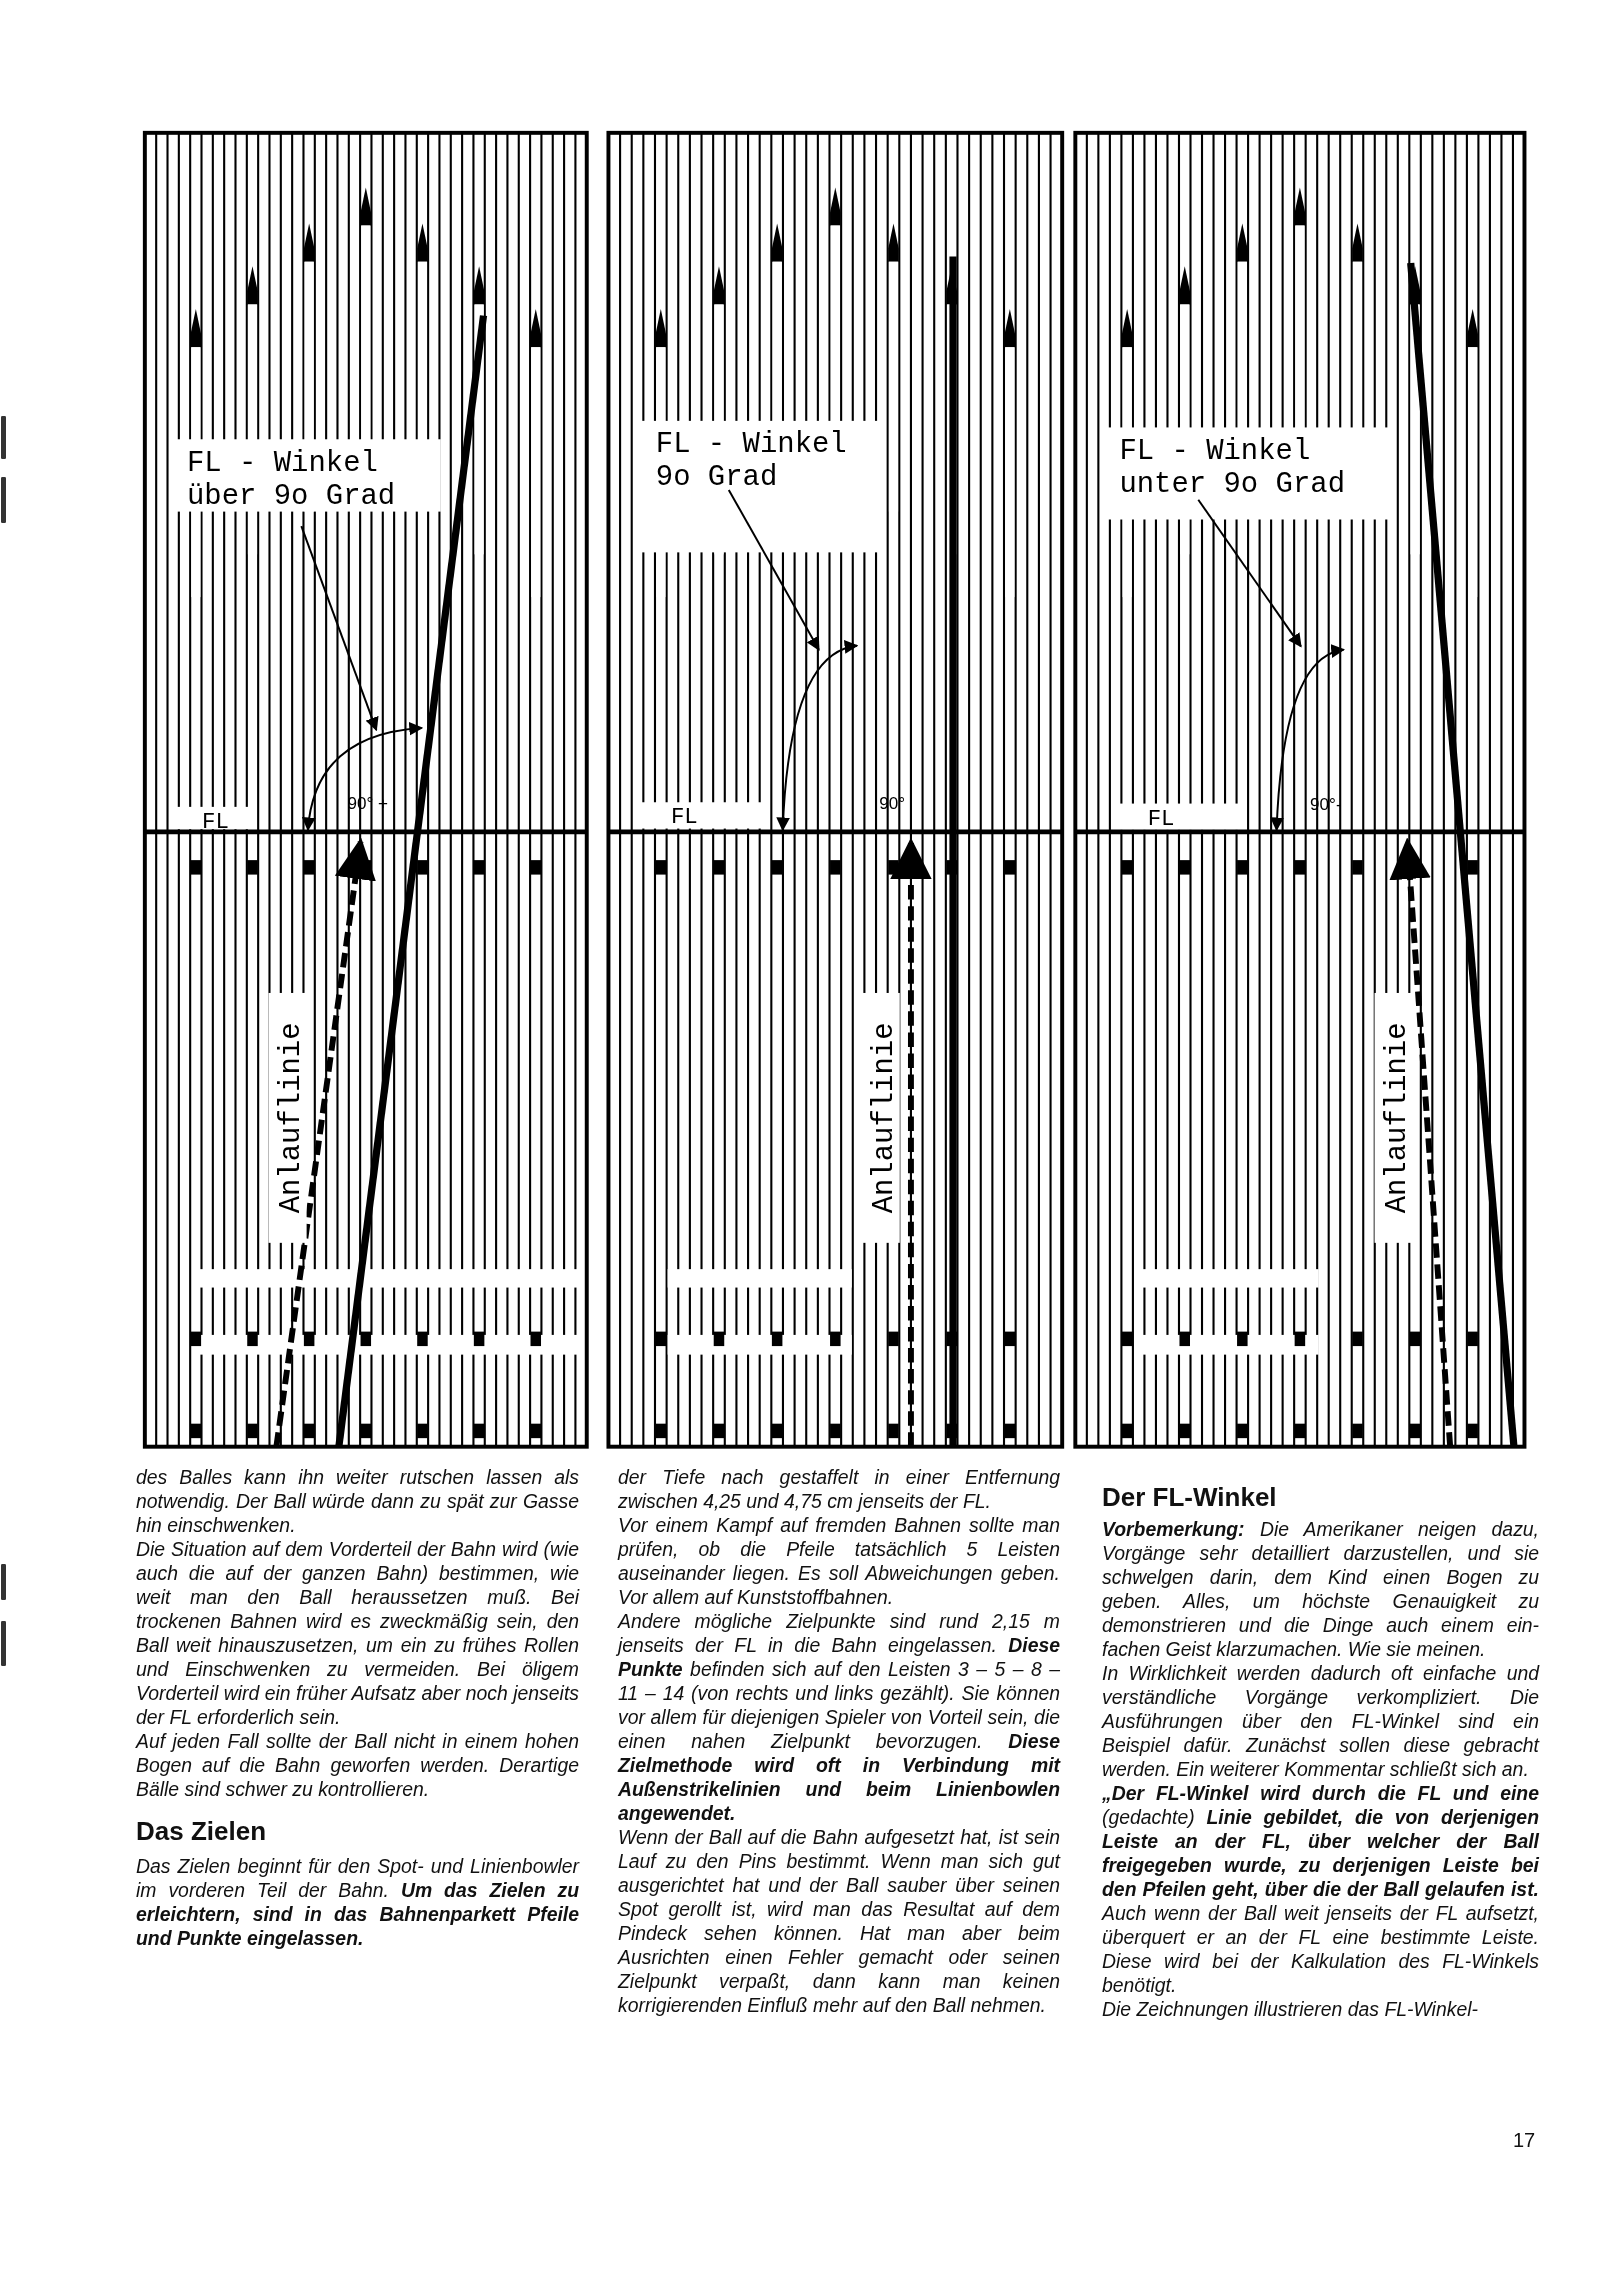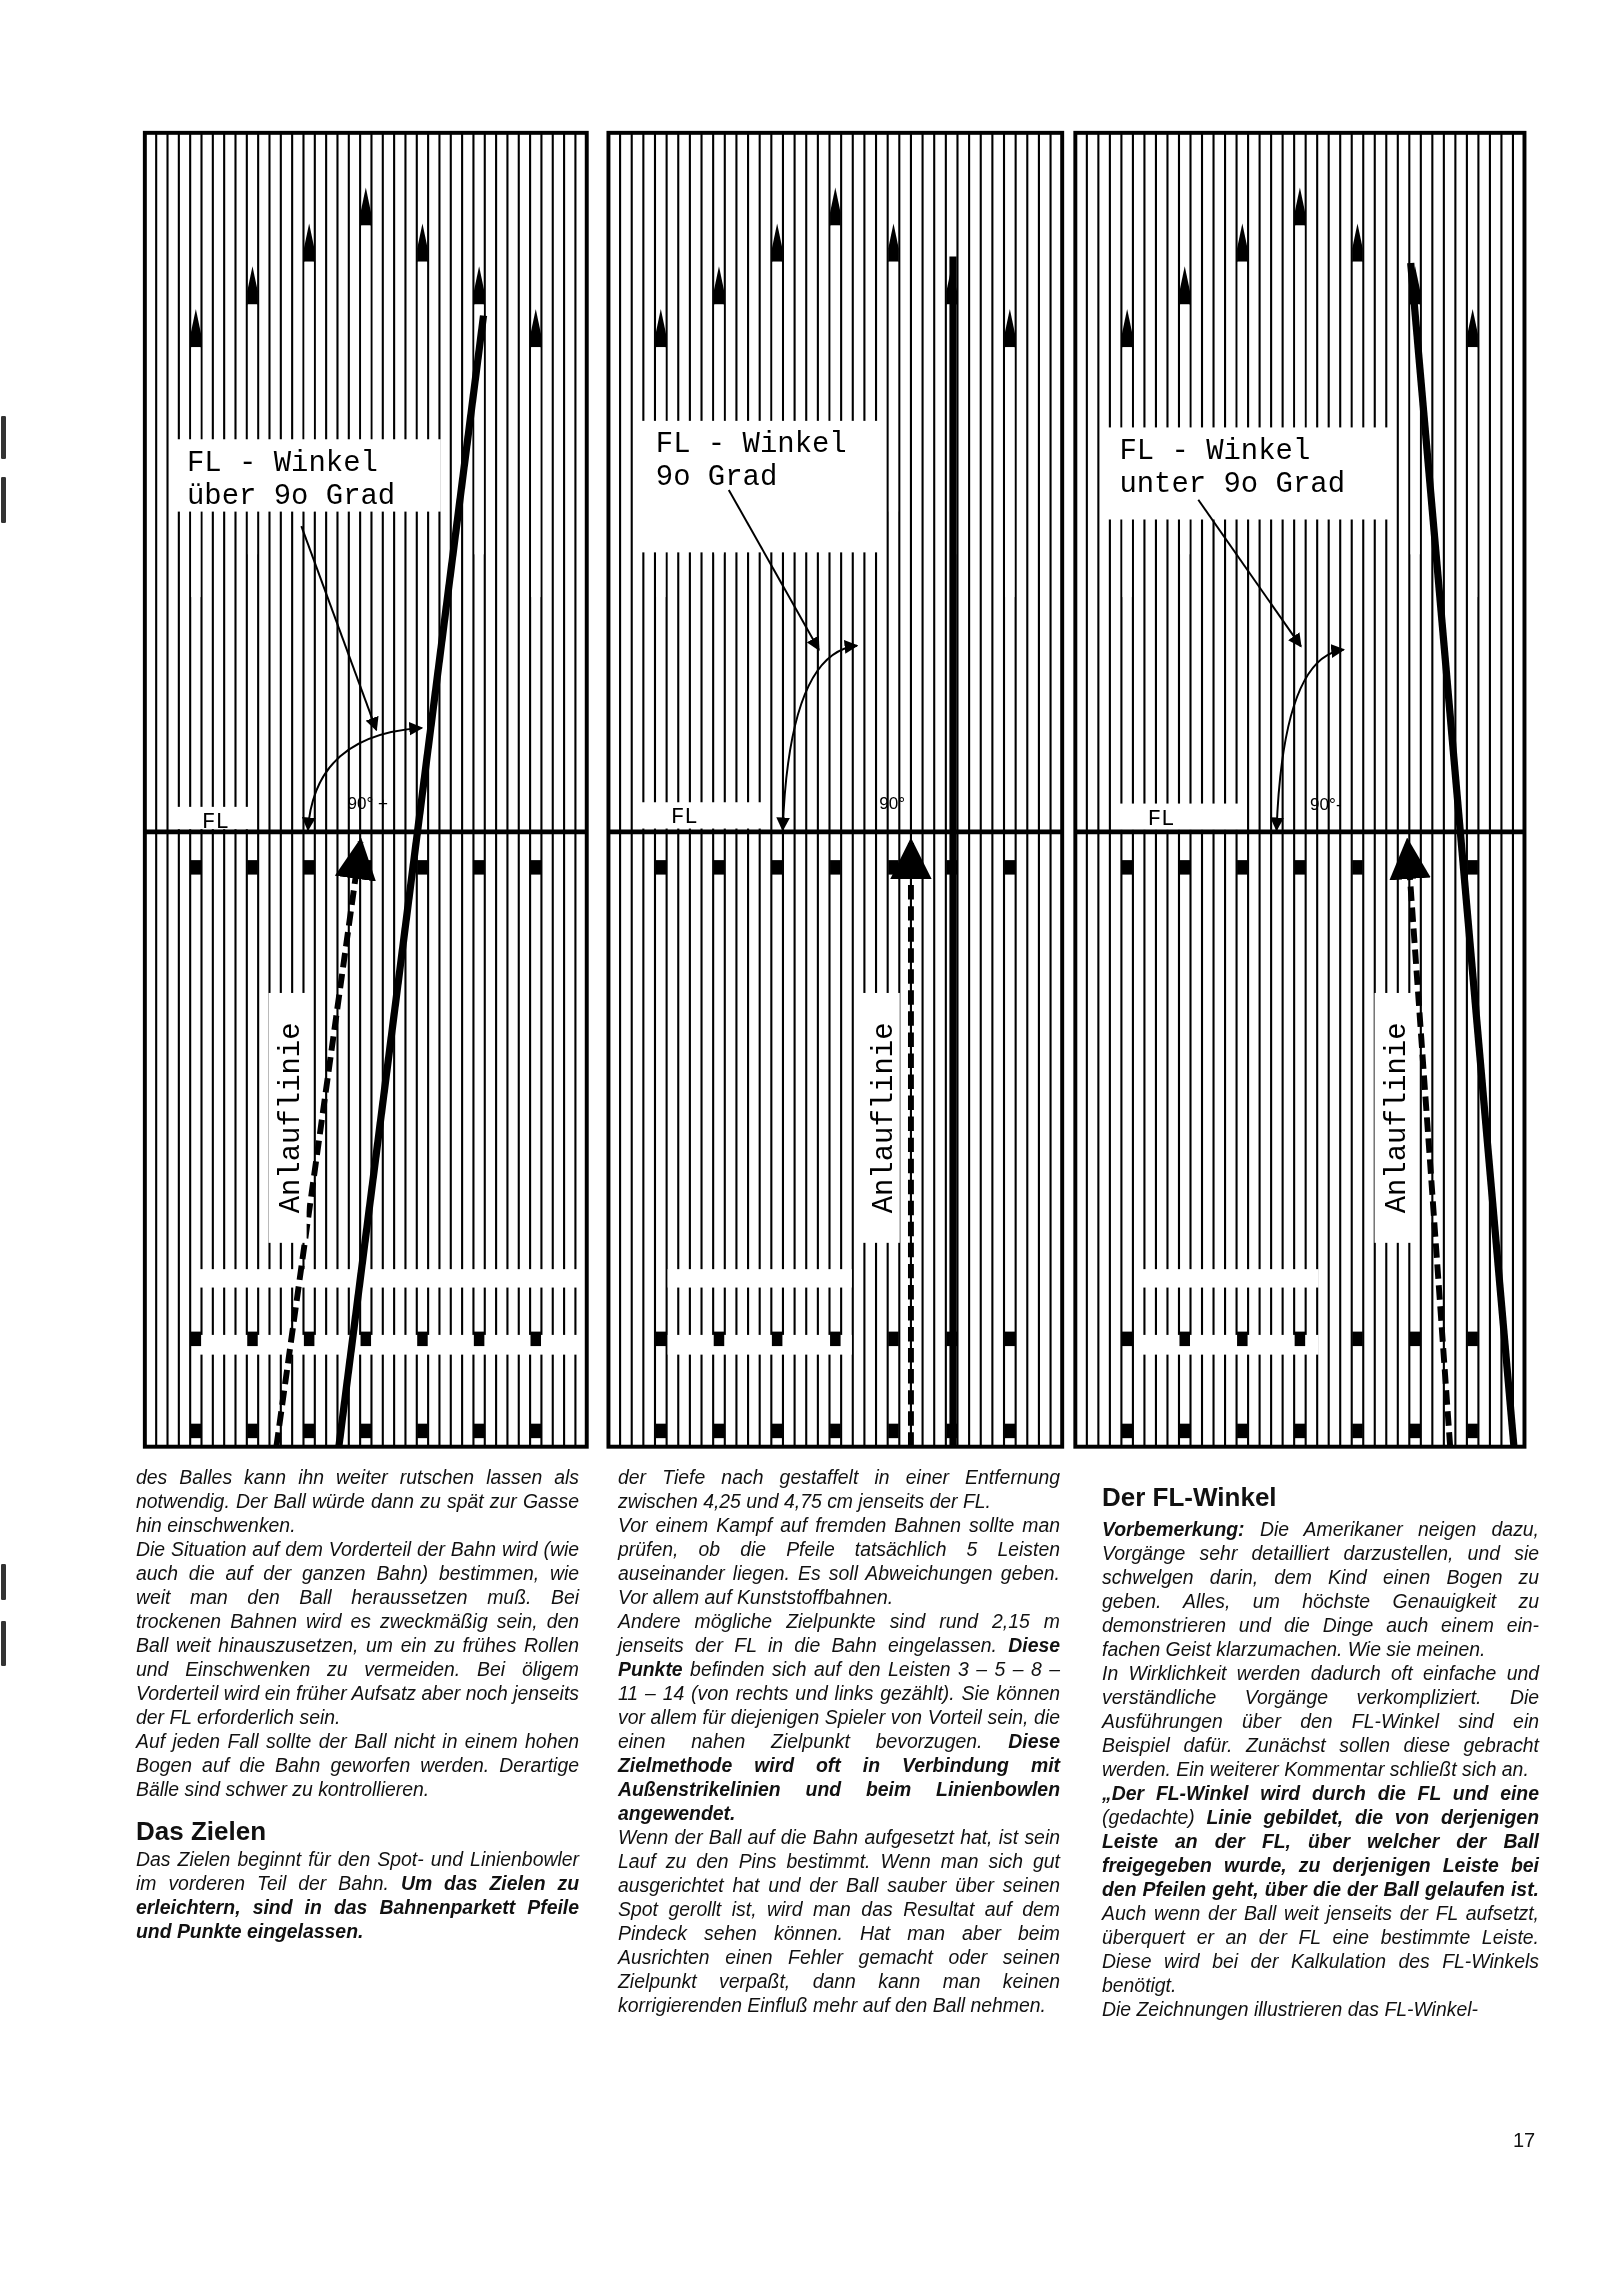--- a/index.html
+++ b/index.html
@@ -9,21 +9,21 @@
   #diagrams { position:absolute; left:0; top:0; width:1620px; height:1473px; }
   .panel-label { font-family:"Liberation Mono", monospace; }
   .col { position:absolute; top:1465px; font-size:19.4px; line-height:24px;
          text-align:justify; hyphens:manual; }
   .col p { margin:0;font-style:italic; }
   .col .b { font-weight:bold; }
   .col h2 { font-size:26px; font-weight:bold; margin:0; line-height:1.2; }
   #col1 { left:136px; width:443px; }
   #col2 { left:618px; width:442px; }
   #col3 { left:1102px; width:437px; }
-  #col1 h2 { margin-top:14.5px; margin-bottom:0; }
+  #col1 h2 { margin-top:14.5px; margin-bottom:7px; }
   #col3 h2 { margin-top:17px; margin-bottom:4px; }
   .page-number { position:absolute; left:1513px; top:2129px; font-size:20px; }
 </style>
 </head>
 <body>
 
 <div class="scan-mark" style="top:416px;height:43px;"></div>
 <div class="scan-mark" style="top:477px;height:46px;"></div>
 <div class="scan-mark" style="top:1564px;height:36px;"></div>
 <div class="scan-mark" style="top:1621px;height:45px;"></div>

